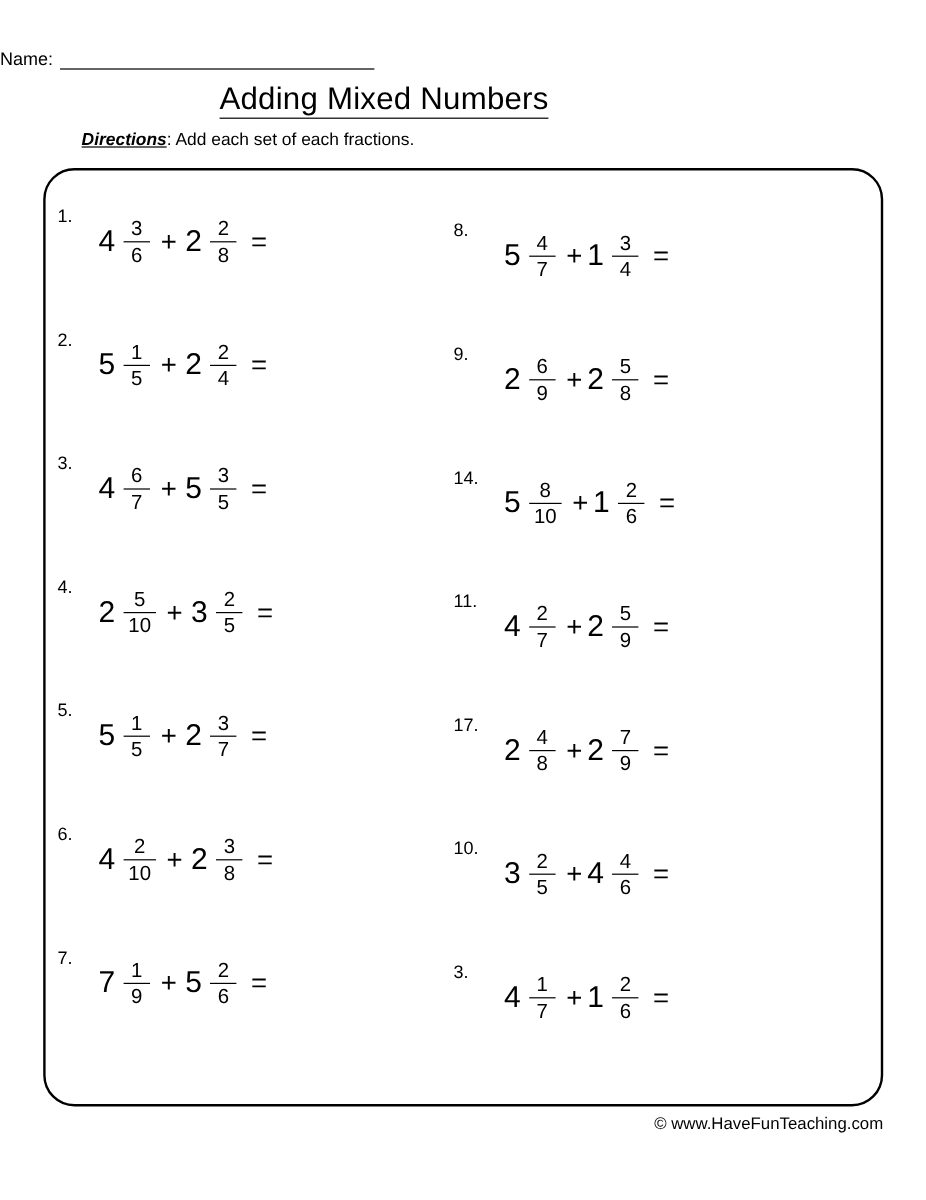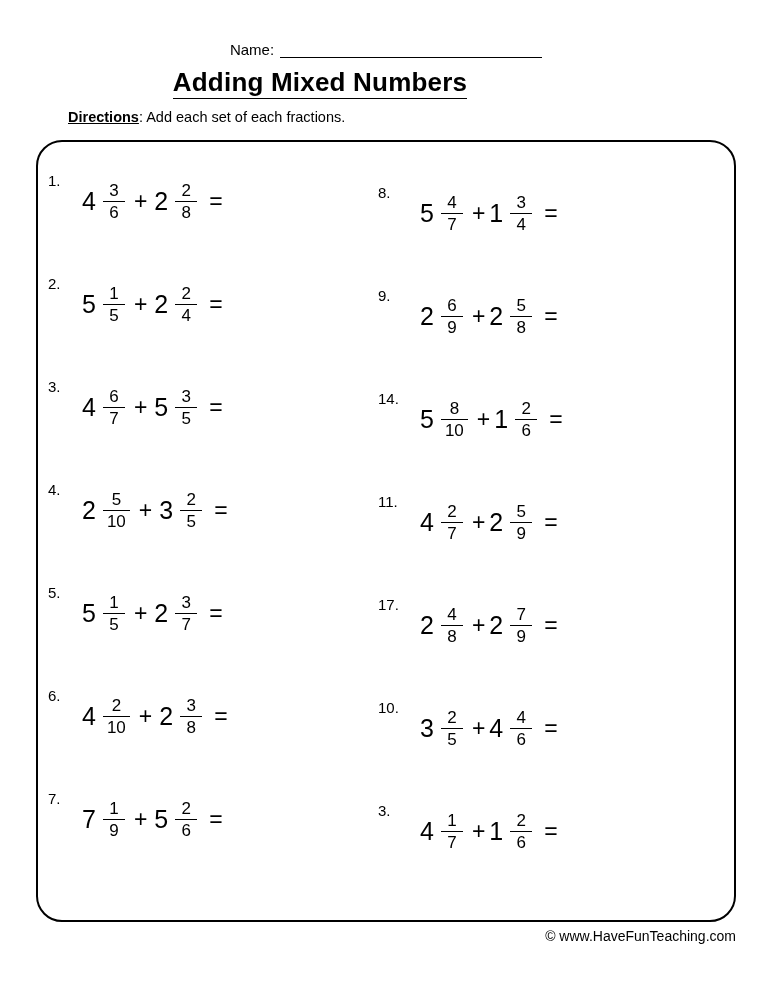--- a/index.html
+++ b/index.html
@@ -24,21 +24,21 @@
     padding: 0;
   }
 
   
   .name-row {
     position: absolute;
     top: 42px;
     left: 0;
     width: 772px;
     display: flex;
-    justify-content: center;
+    justify-content: flex-start;
     align-items: flex-end;
   }
   .name-label {
     font-size: 15px;
     line-height: 16px;
     margin-right: 6px;
   }
   .name-blank {
     width: 262px;
     border-bottom: 1.6px solid #000;
@@ -48,38 +48,38 @@
   
   .title {
     position: absolute;
     top: 66px;
     left: 0;
     width: 640px;
     text-align: center;
     font-size: 26px;
     line-height: 32px;
     letter-spacing: 0.2px;
-    font-weight: bold;
   }
   .title span {
     border-bottom: 1.6px solid #000;
     padding-bottom: 1px;
   }
 
   
   .directions {
     position: absolute;
     top: 108px;
     left: 68px;
     font-size: 14.5px;
     line-height: 18px;
   }
   .directions .d-word {
     font-weight: bold;
     text-decoration: underline;
+    font-style: italic;
   }
 
   
   .box {
     position: absolute;
     top: 140px;
     left: 36px;
     width: 700px;
     height: 782px;
     border: 2.2px solid #000;

